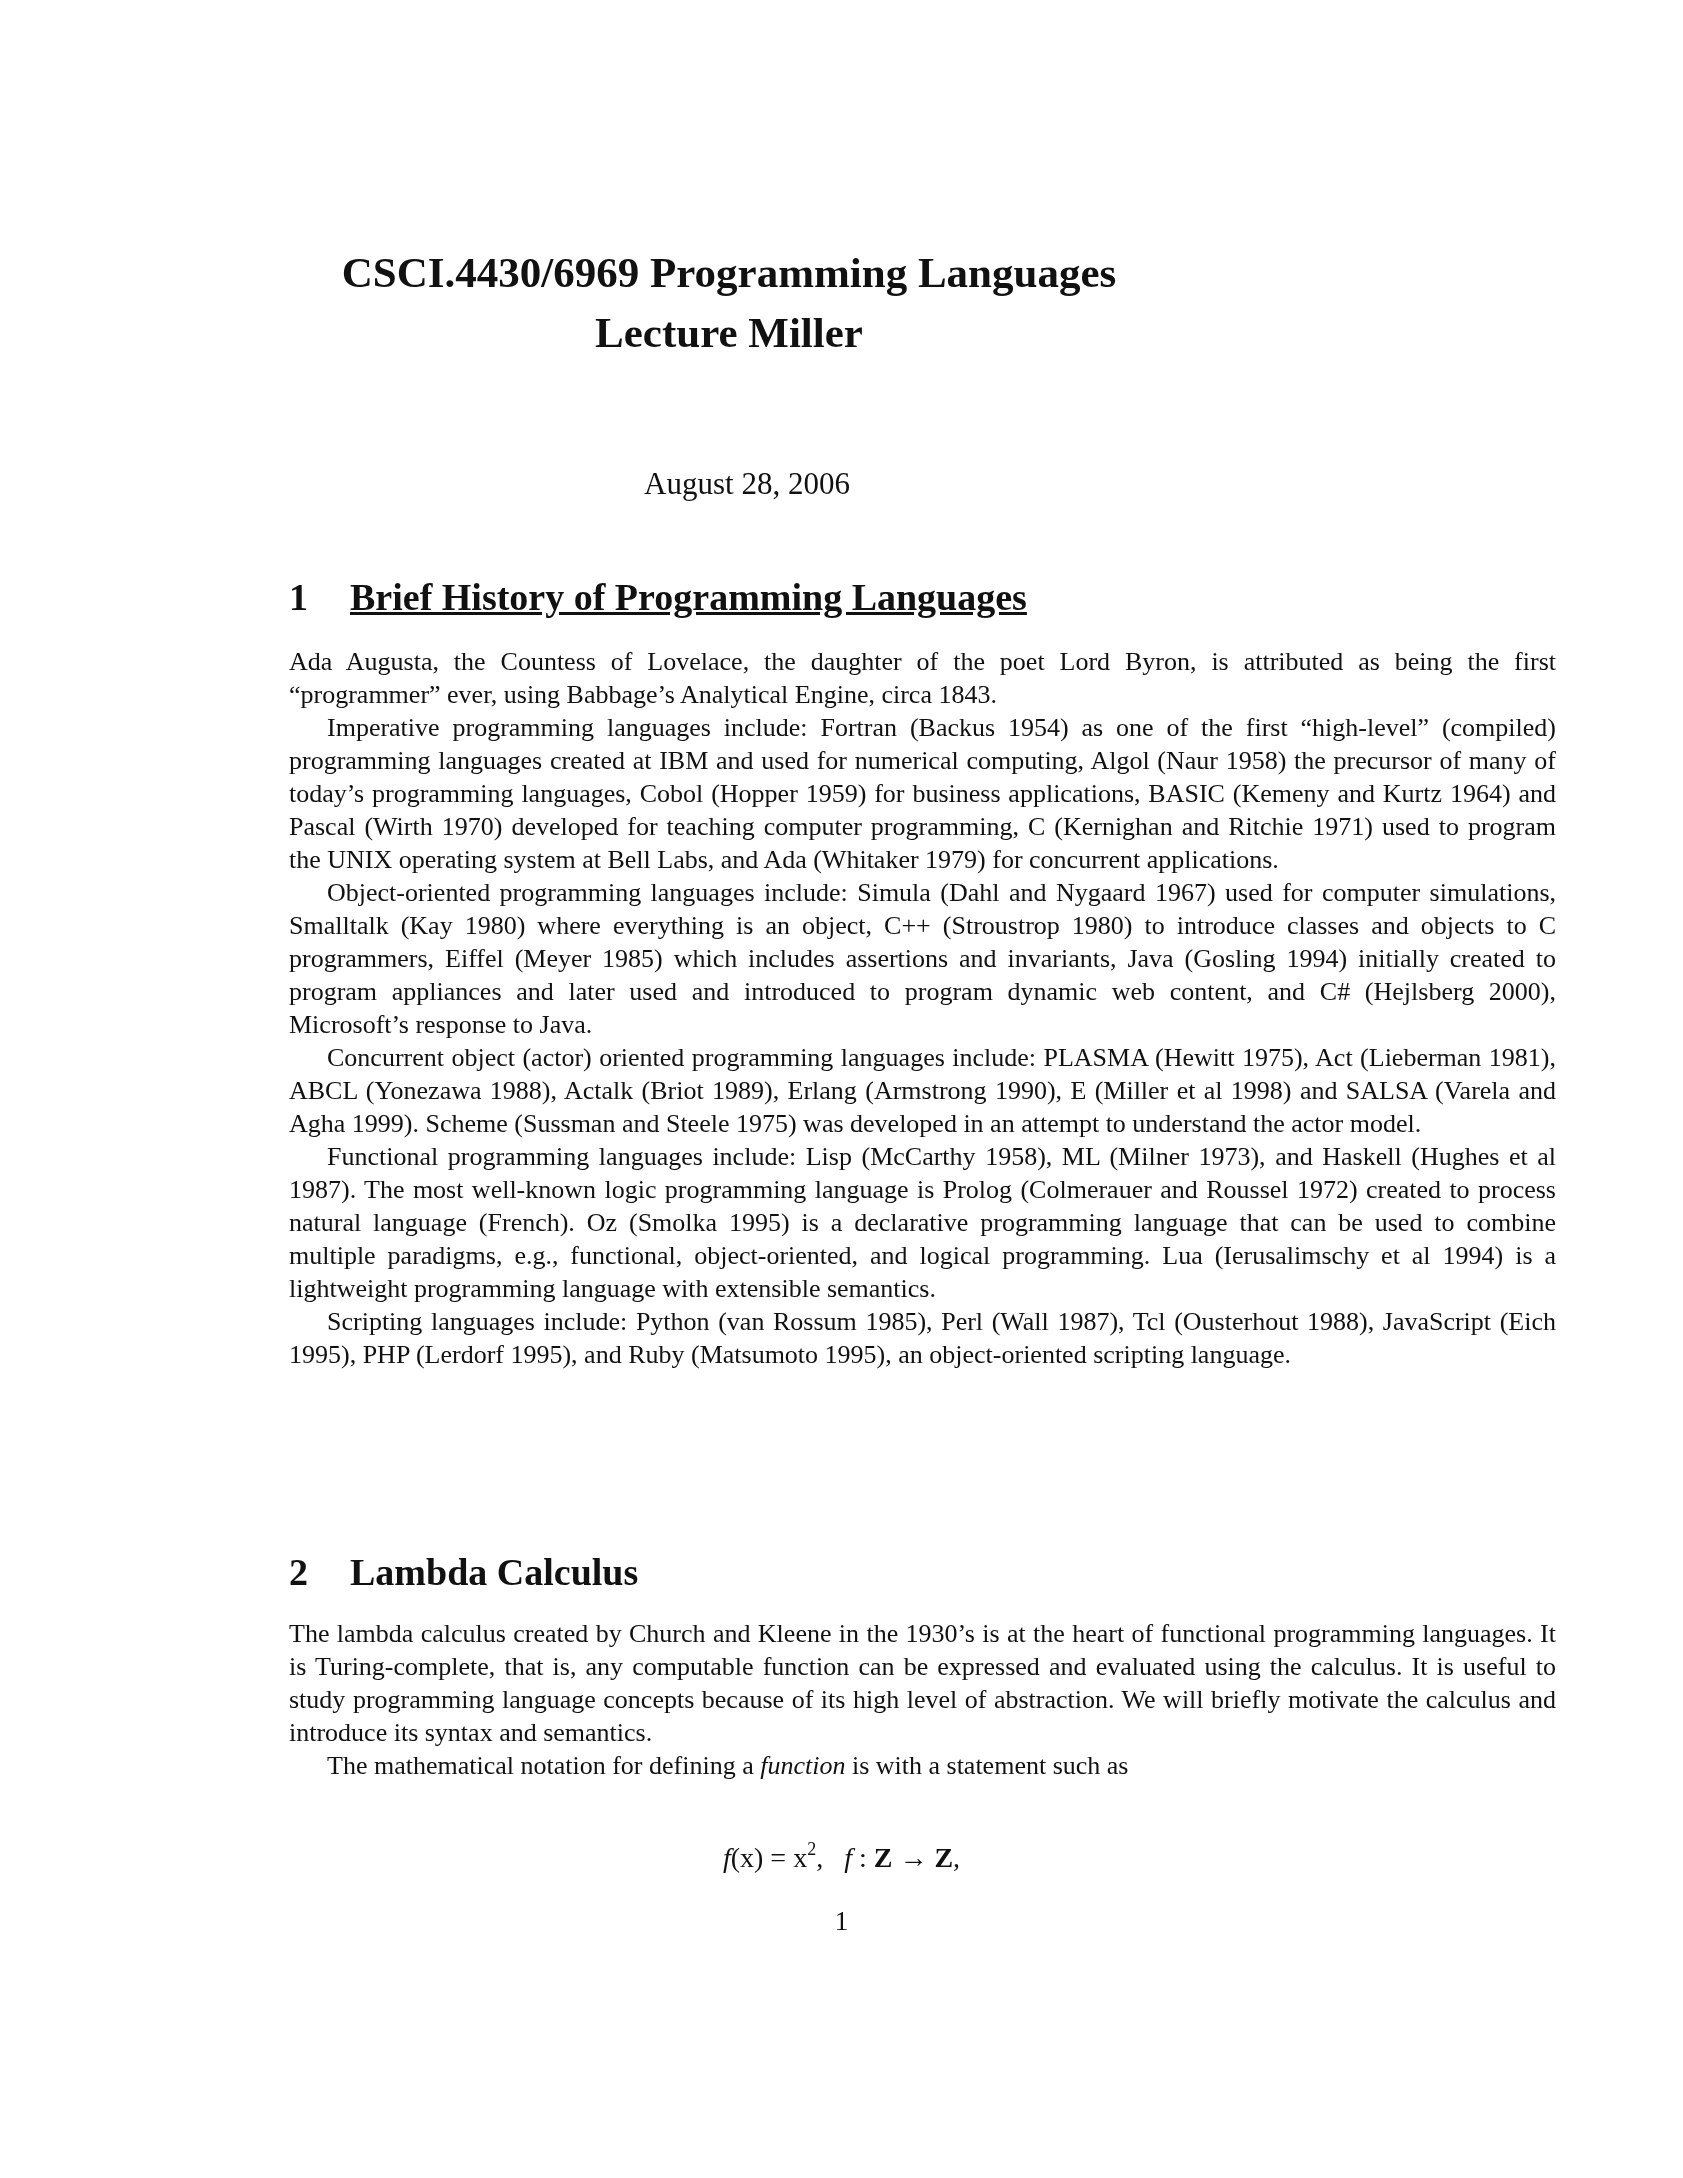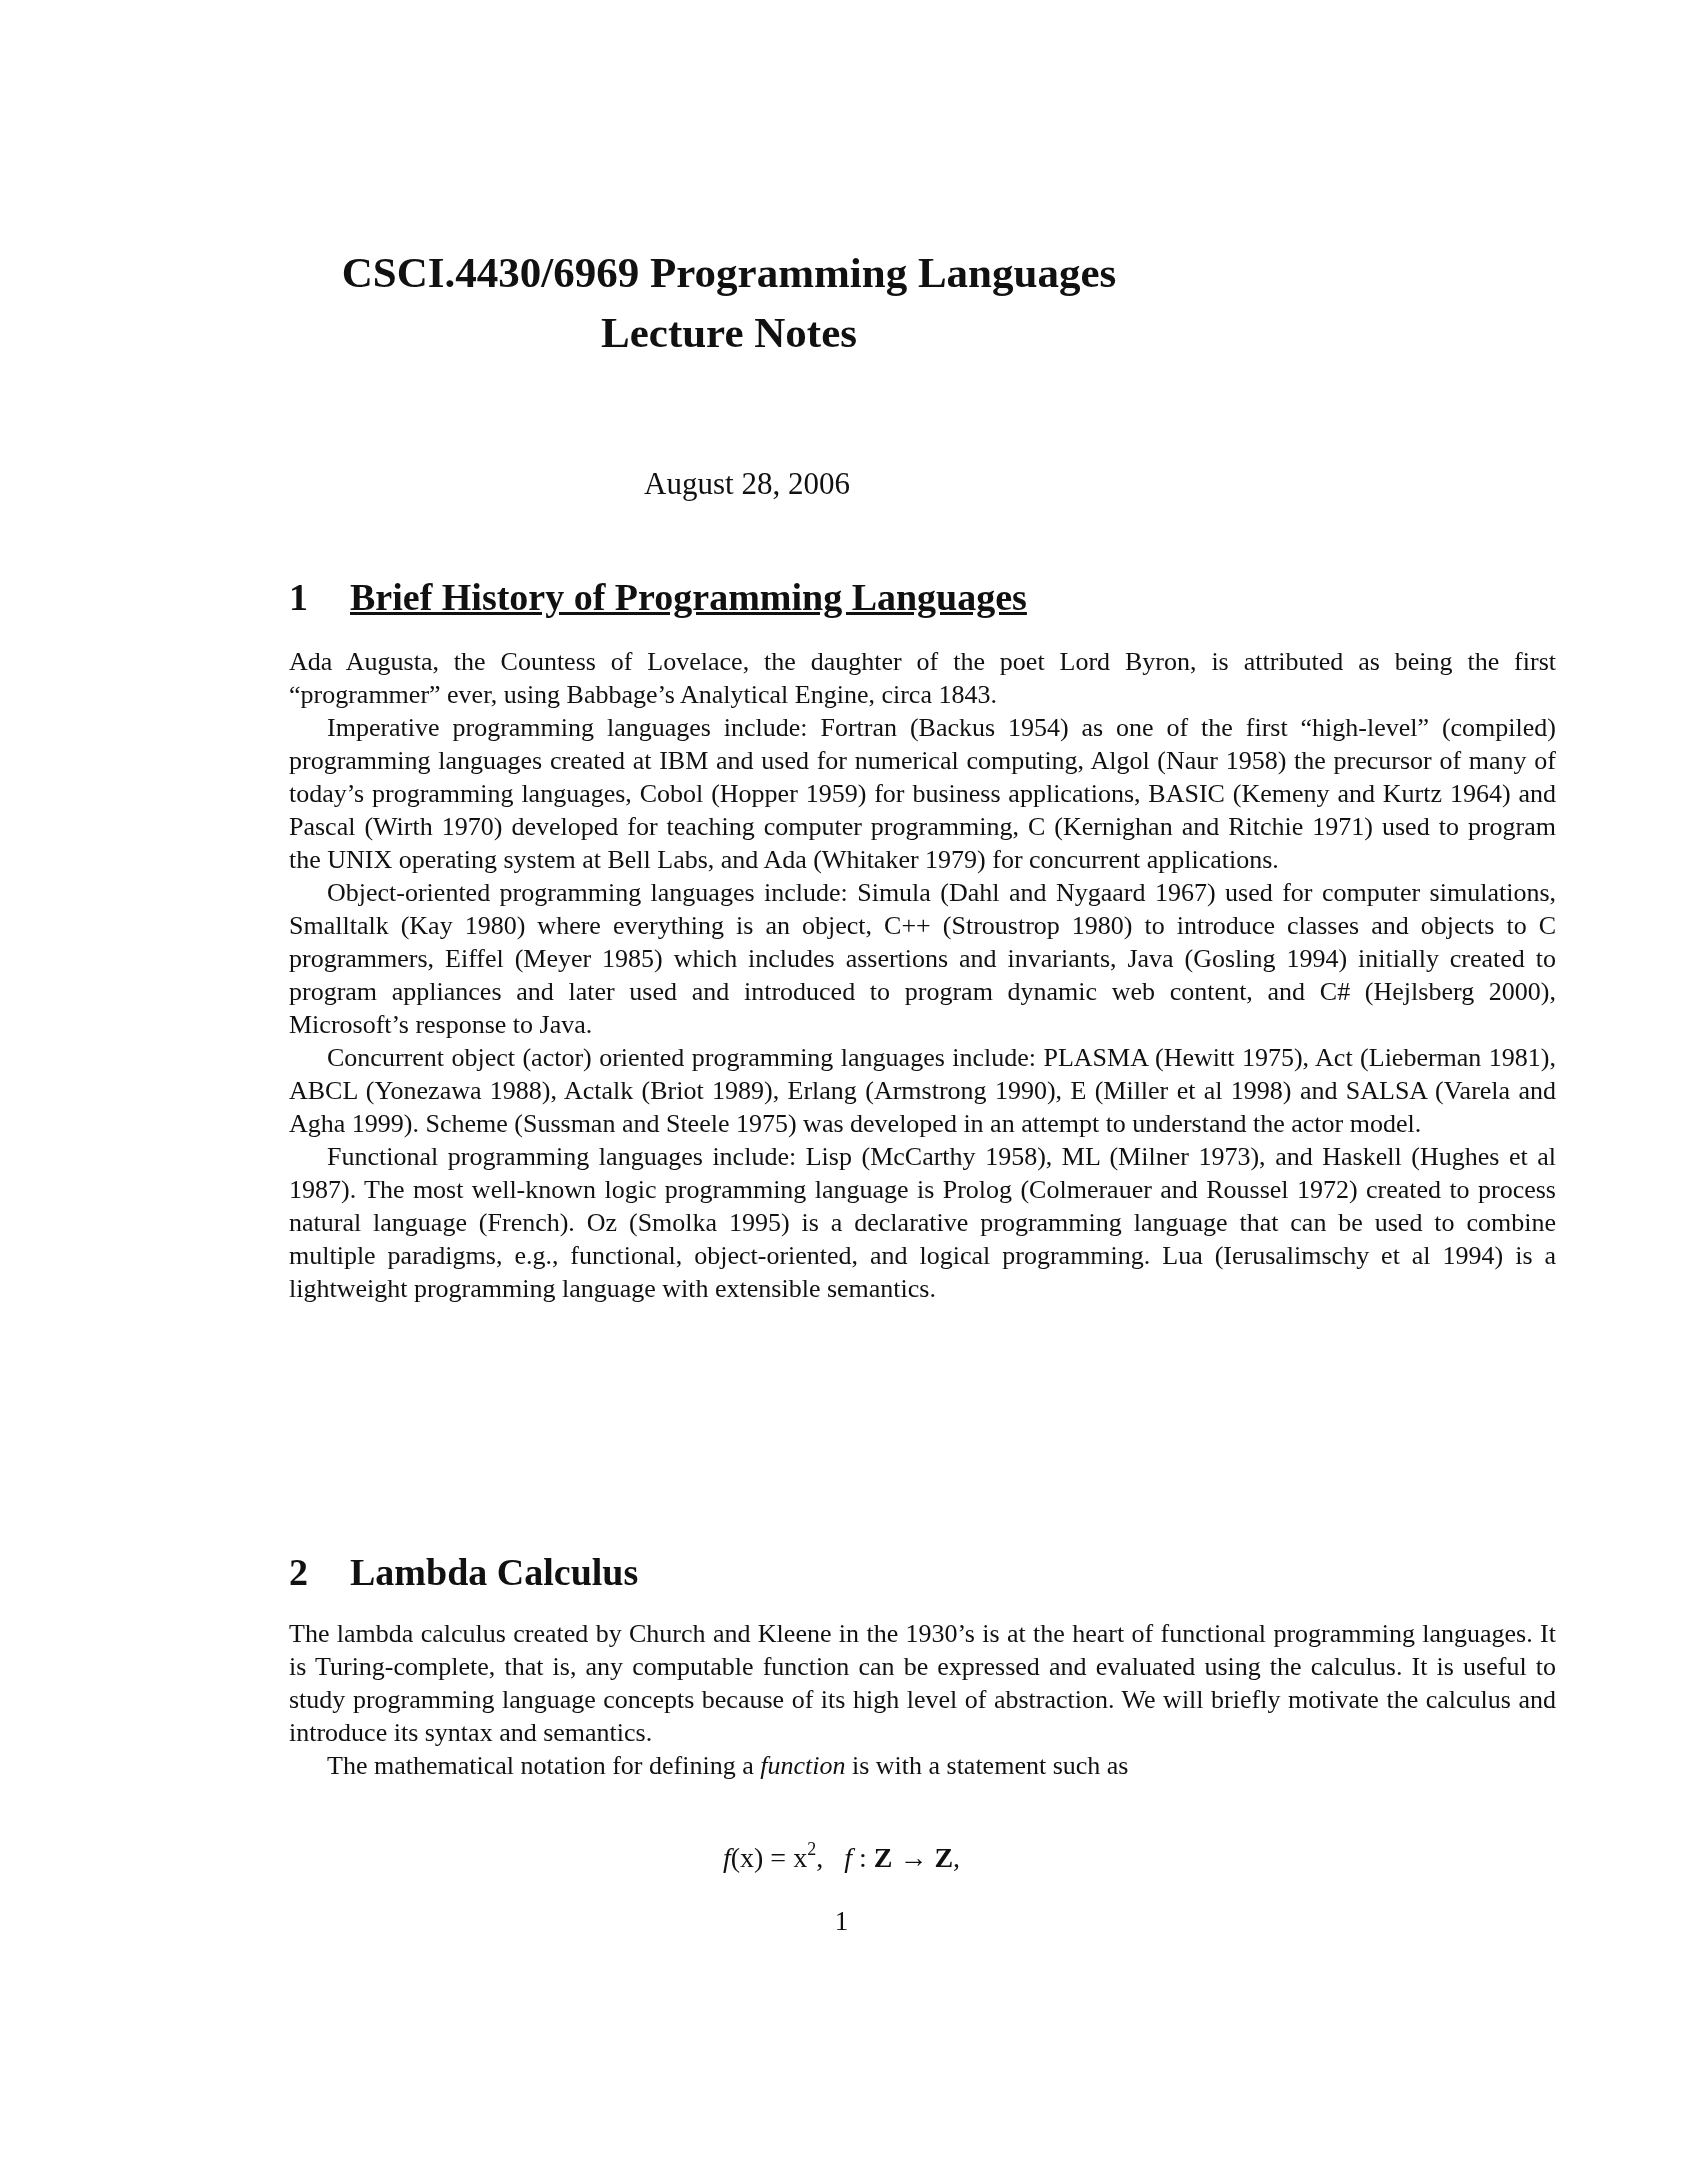--- a/index.html
+++ b/index.html
@@ -36,33 +36,34 @@
     .equation sup { font-size: 18px; vertical-align: 12px; line-height: 0; }
     .pagenum {
       position: absolute; left: 0; width: 1683px; text-align: center;
       font-size: 27px; line-height: 1;
     }
   </style>
 </head>
 <body>
 
 <div class="title-line" style="top:251px;">CSCI.4430/6969 Programming Languages</div>
-<div class="title-line" style="top:311px;">Lecture Notes</div>
+<div class="title-line" style="top:311px;">Lecture Miller</div>
 <div class="date" style="top:468px;">August 28, 2006</div>
 
 <div class="section-heading" style="top:578px;text-decoration:underline;">
   <span class="num">1</span><span>Brief History of Programming Languages</span>
 </div>
 
 <div class="col" style="top:645px;">
   <p class="noindent">Ada Augusta, the Countess of Lovelace, the daughter of the poet Lord Byron, is attributed as being the first “programmer” ever, using Babbage’s Analytical Engine, circa 1843.</p>
   <p class="indent">Imperative programming languages include: Fortran (Backus 1954) as one of the first “high-level” (compiled) programming languages created at IBM and used for numerical computing, Algol (Naur 1958) the precursor of many of today’s programming languages, Cobol (Hopper 1959) for business applications, BASIC (Kemeny and Kurtz 1964) and Pascal (Wirth 1970) developed for teaching computer programming, C (Kernighan and Ritchie 1971) used to program the UNIX operating system at Bell Labs, and Ada (Whitaker 1979) for concurrent applications.</p>
   <p class="indent">Object-oriented programming languages include: Simula (Dahl and Nygaard 1967) used for computer simulations, Smalltalk (Kay 1980) where everything is an object, C++ (Stroustrop 1980) to introduce classes and objects to C programmers, Eiffel (Meyer 1985) which includes assertions and invariants, Java (Gosling 1994) initially created to program appliances and later used and introduced to program dynamic web content, and C# (Hejlsberg 2000), Microsoft’s response to Java.</p>
   <p class="indent">Concurrent object (actor) oriented programming languages include: PLASMA (Hewitt 1975), Act (Lieberman 1981), ABCL (Yonezawa 1988), Actalk (Briot 1989), Erlang (Armstrong 1990), E (Miller et al 1998) and SALSA (Varela and Agha 1999). Scheme (Sussman and Steele 1975) was developed in an attempt to understand the actor model.</p>
   <p class="indent">Functional programming languages include: Lisp (McCarthy 1958), ML (Milner 1973), and Haskell (Hughes et al 1987). The most well-known logic programming language is Prolog (Colmerauer and Roussel 1972) created to process natural language (French). Oz (Smolka 1995) is a declarative programming language that can be used to combine multiple paradigms, e.g., functional, object-oriented, and logical programming. Lua (Ierusalimschy et al 1994) is a lightweight programming language with extensible semantics.</p>
+  <p class="indent">Scripting languages include: Python (van Rossum 1985), Perl (Wall 1987), Tcl (Ousterhout 1988), JavaScript (Eich 1995), PHP (Lerdorf 1995), and Ruby (Matsumoto 1995), an object-oriented scripting language.</p>
 </div>
 
 <div class="section-heading" style="top:1553px;">
   <span class="num">2</span><span>Lambda Calculus</span>
 </div>
 
 <div class="col" style="top:1617px;">
   <p class="noindent">The lambda calculus created by Church and Kleene in the 1930’s is at the heart of functional programming languages. It is Turing-complete, that is, any computable function can be expressed and evaluated using the calculus. It is useful to study programming language concepts because of its high level of abstraction. We will briefly motivate the calculus and introduce its syntax and semantics.</p>
   <p class="indent"><span>The mathematical notation for defining a </span><i>function</i><span> is with a statement such as</span></p>
 </div>

